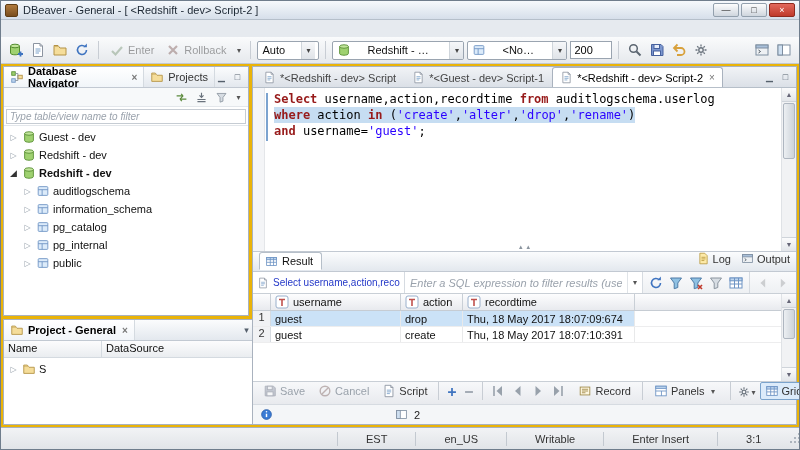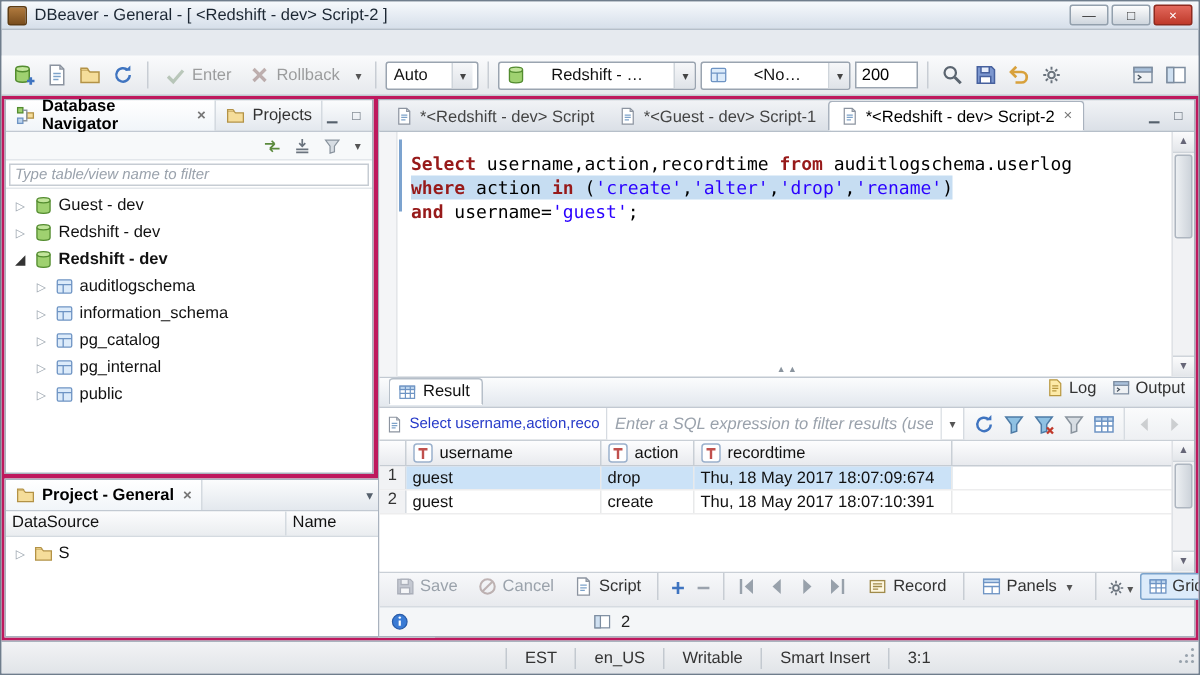--- a/index.html
+++ b/index.html
@@ -35,21 +35,21 @@
   .tb-btn{display:flex;align-items:center;gap:3px;padding:1px 4px;border-radius:2px;color:#333}
   .combo{display:flex;align-items:center;gap:16px;background:#fff;border:1px solid #9aa4b0;height:19px;
          padding:0 0 0 4px;border-radius:2px;overflow:hidden;white-space:nowrap}
   .combo .arrow{width:14px;height:100%;display:flex;align-items:center;justify-content:center;font-size:8px;color:#444;
         border-left:1px solid #cfd5db;background:linear-gradient(#f6f7f9,#dfe3e8)}
   .combo-label{font-size:11px;overflow:hidden;text-overflow:ellipsis}
   #fetch-input{width:42px;height:18px;border:1px solid #9aa4b0;font:11px "Liberation Sans",sans-serif;padding:0 3px}
   #tb-left,#tb-right,#tb-far{display:flex;align-items:center;gap:2px}
 
   
-  #workspace{position:absolute;left:0;top:63px;right:0;bottom:22px;background:#be185d}
+  #workspace{position:absolute;left:0;top:63px;right:0;bottom:22px;background:#eab308}
 
   .panel{position:absolute;background:#fff;border:1px solid #a9b2be;display:flex;flex-direction:column}
   #nav-panel{left:2px;top:2px;width:246px;height:250px}
   #proj-panel{left:2px;top:255px;width:287px;bottom:2px}
   #right-area{position:absolute;left:251px;top:2px;right:2px;bottom:2px;background:#fff;border:1px solid #a9b2be;
               display:flex;flex-direction:column}
 
   .view-header{height:21px;flex:0 0 auto;background:linear-gradient(#fbfcfd,#e3e8ee);border-bottom:1px solid #c2c9d2;
                display:flex;align-items:stretch}
   .view-tab{display:flex;align-items:center;gap:4px;padding:0 6px;font-size:11px;color:#333;border-right:1px solid #d4dae0}
@@ -85,21 +85,21 @@
   #ed-tabs{display:flex;align-items:flex-end;height:100%}
   .ed-tab{display:flex;align-items:center;gap:4px;padding:0 7px;font-size:11px;color:#444;height:20px;
           border:1px solid transparent;border-bottom:none}
   .ed-tab .ic{width:13px;height:13px}
   .ed-tab.active{background:#fff;border-color:#a9b2be;border-radius:3px 3px 0 0;color:#000}
   #ed-corner{margin-left:auto;align-self:center;display:flex;gap:3px;padding-right:4px;color:#55606c;font-size:9px}
 
   #editor-body{height:164px;flex:0 0 auto;position:relative;background:#fff;border-bottom:1px solid #c2c9d2}
   #gutter{position:absolute;left:0;top:0;bottom:0;width:12px;background:#f4f5f7;border-right:1px solid #e4e6e9}
   #range-bar{position:absolute;left:13px;top:5px;width:2px;height:48px;background:#7ca3cf}
-  #code{position:absolute;left:21px;top:13px;right:22px;font:12px "DejaVu Sans Mono",monospace;line-height:16px;white-space:pre}
+  #code{position:absolute;left:21px;top:3px;right:22px;font:12px "DejaVu Sans Mono",monospace;line-height:16px;white-space:pre}
   .code-line{height:16px}
   .linewrap{display:inline-block}
   .linewrap.hl{background:#c6ddf2}
   .kw{color:#971a1a;font-weight:bold}
   .str{color:#2a00ff}
   .pl{color:#000}
   .vscroll{position:absolute;right:0;top:0;bottom:0;width:15px;background:#f1f2f4;border-left:1px solid #dfe2e6}
   .sb-arrow{height:14px;display:flex;align-items:center;justify-content:center;font-size:7px;color:#667;
             background:linear-gradient(#fbfbfc,#e3e6ea);border-bottom:1px solid #cfd4da}
   .sb-arrow.bottom{position:absolute;bottom:0;left:0;right:0;border-top:1px solid #cfd4da;border-bottom:none}
@@ -151,21 +151,21 @@
   #res-status{height:20px;flex:0 0 auto;display:flex;align-items:center;gap:6px;padding:0 7px;font-size:11px;
               border-top:1px solid #d6dbe1;background:#f4f6f8;color:#222}
   #res-status .ic{width:13px;height:13px}
   .status-gap{width:110px}
 
   
   #statusbar{position:absolute;left:0;right:0;bottom:0;height:22px;display:flex;align-items:center;
              background:linear-gradient(#f2f3f5,#e1e4e8);border-top:1px solid #a9b2be;font-size:11px;color:#333}
   #sb-spacer{width:336px;flex:0 0 auto}
   #sb-items{display:flex;align-items:center;height:100%}
-  .sb-seg{padding:0 12px;height:14px;display:flex;align-items:center;border-left:1px solid #c3c9d0;white-space:nowrap}
+  .sb-seg{padding:0 28px;height:14px;display:flex;align-items:center;border-left:1px solid #c3c9d0;white-space:nowrap}
   #sb-grip{margin-left:auto;padding-right:2px}
 </style>
 </head>
 <body>
 
 <div id="wrap">
 
   <div id="titlebar">
     <span id="app-icon"></span>
     <span id="win-title">DBeaver - General - [ &lt;Redshift - dev&gt; Script-2 ]</span>
@@ -473,22 +473,22 @@
           <span>Project - General</span>
           <span class="tab-close">×</span>
         </span>
         <span class="header-icons">
           <span class="hdr-ic">▾</span>
           <span class="hdr-ic">▁</span>
           <span class="hdr-ic">□</span>
         </span>
       </div>
       <div id="proj-cols">
+          <span class="pcol pcol-name">Name</span>
           <span class="pcol pcol-ds">DataSource</span>
-          <span class="pcol pcol-name">Name</span>
         </div>
       <div id="proj-rows">
           <div class="tree-row" style="padding-left: 4px;">
             <span class="expander">▷</span>
             <span class="ic">
               <svg viewBox="0 0 16 16">
                 <path d="M2 4.5h4.5L8 6h6v7H2z" fill="#f5dd9a" stroke="#b39246"></path>
                 <path d="M2 4.5V3.5h4l1 1" fill="#f5dd9a" stroke="#b39246"></path>
               </svg>
             </span>
@@ -858,21 +858,21 @@
 
     </div>
   </div>
 
   <div id="statusbar">
     <span id="sb-spacer"></span>
     <span id="sb-items">
         <span class="sb-seg">EST</span>
         <span class="sb-seg">en_US</span>
         <span class="sb-seg">Writable</span>
-        <span class="sb-seg">Smart Insert</span>
+        <span class="sb-seg">Enter Insert</span>
         <span class="sb-seg">3:1</span>
       </span>
     <span id="sb-grip">
       <svg width="12" height="12" viewBox="0 0 12 12">
           <circle cx="10" cy="10" r="1" fill="#98a2ac"></circle>
           <circle cx="6" cy="10" r="1" fill="#98a2ac"></circle>
           <circle cx="10" cy="6" r="1" fill="#98a2ac"></circle>
           <circle cx="2" cy="10" r="1" fill="#98a2ac"></circle>
           <circle cx="6" cy="6" r="1" fill="#98a2ac"></circle>
           <circle cx="10" cy="2" r="1" fill="#98a2ac"></circle>

